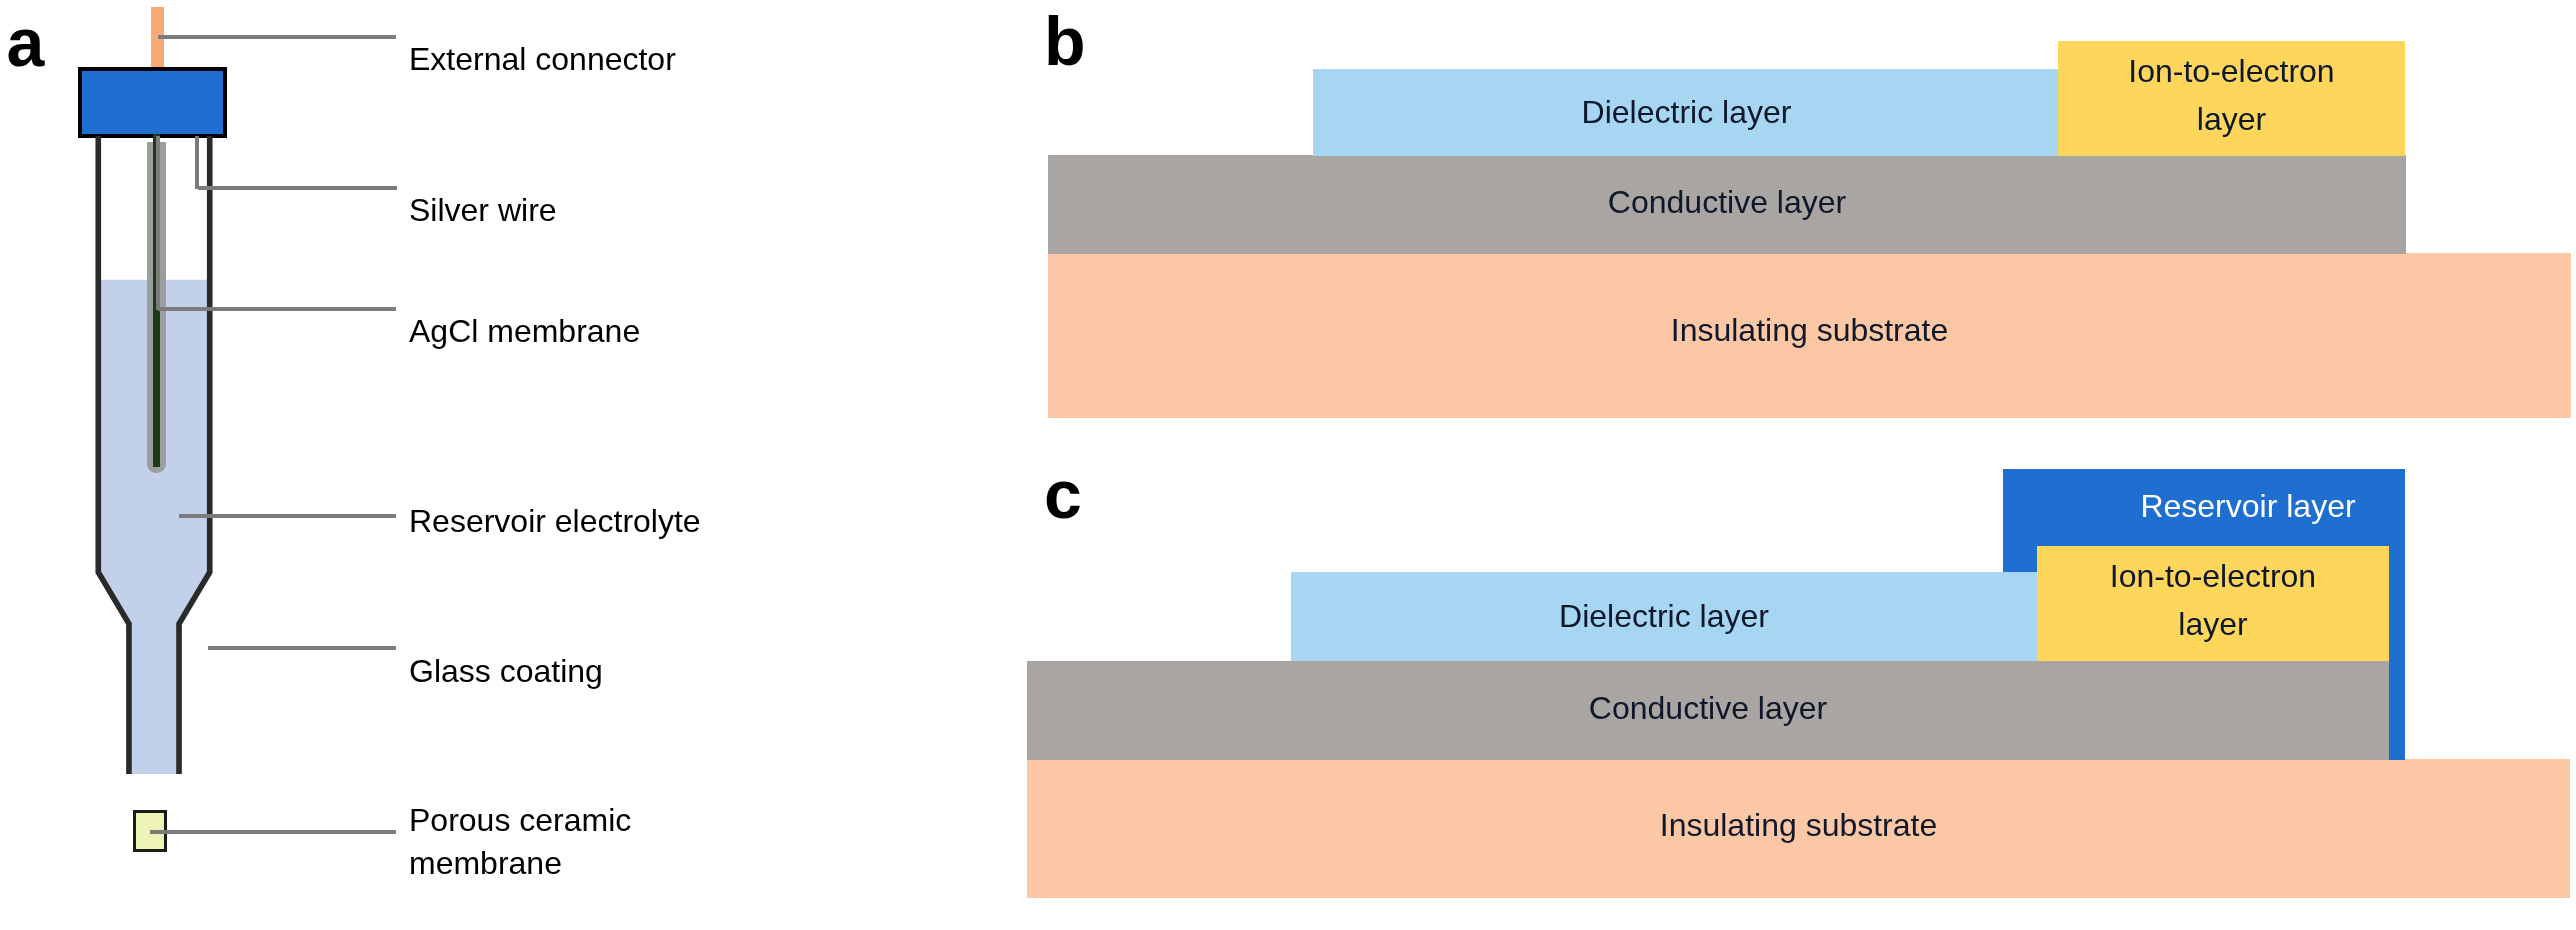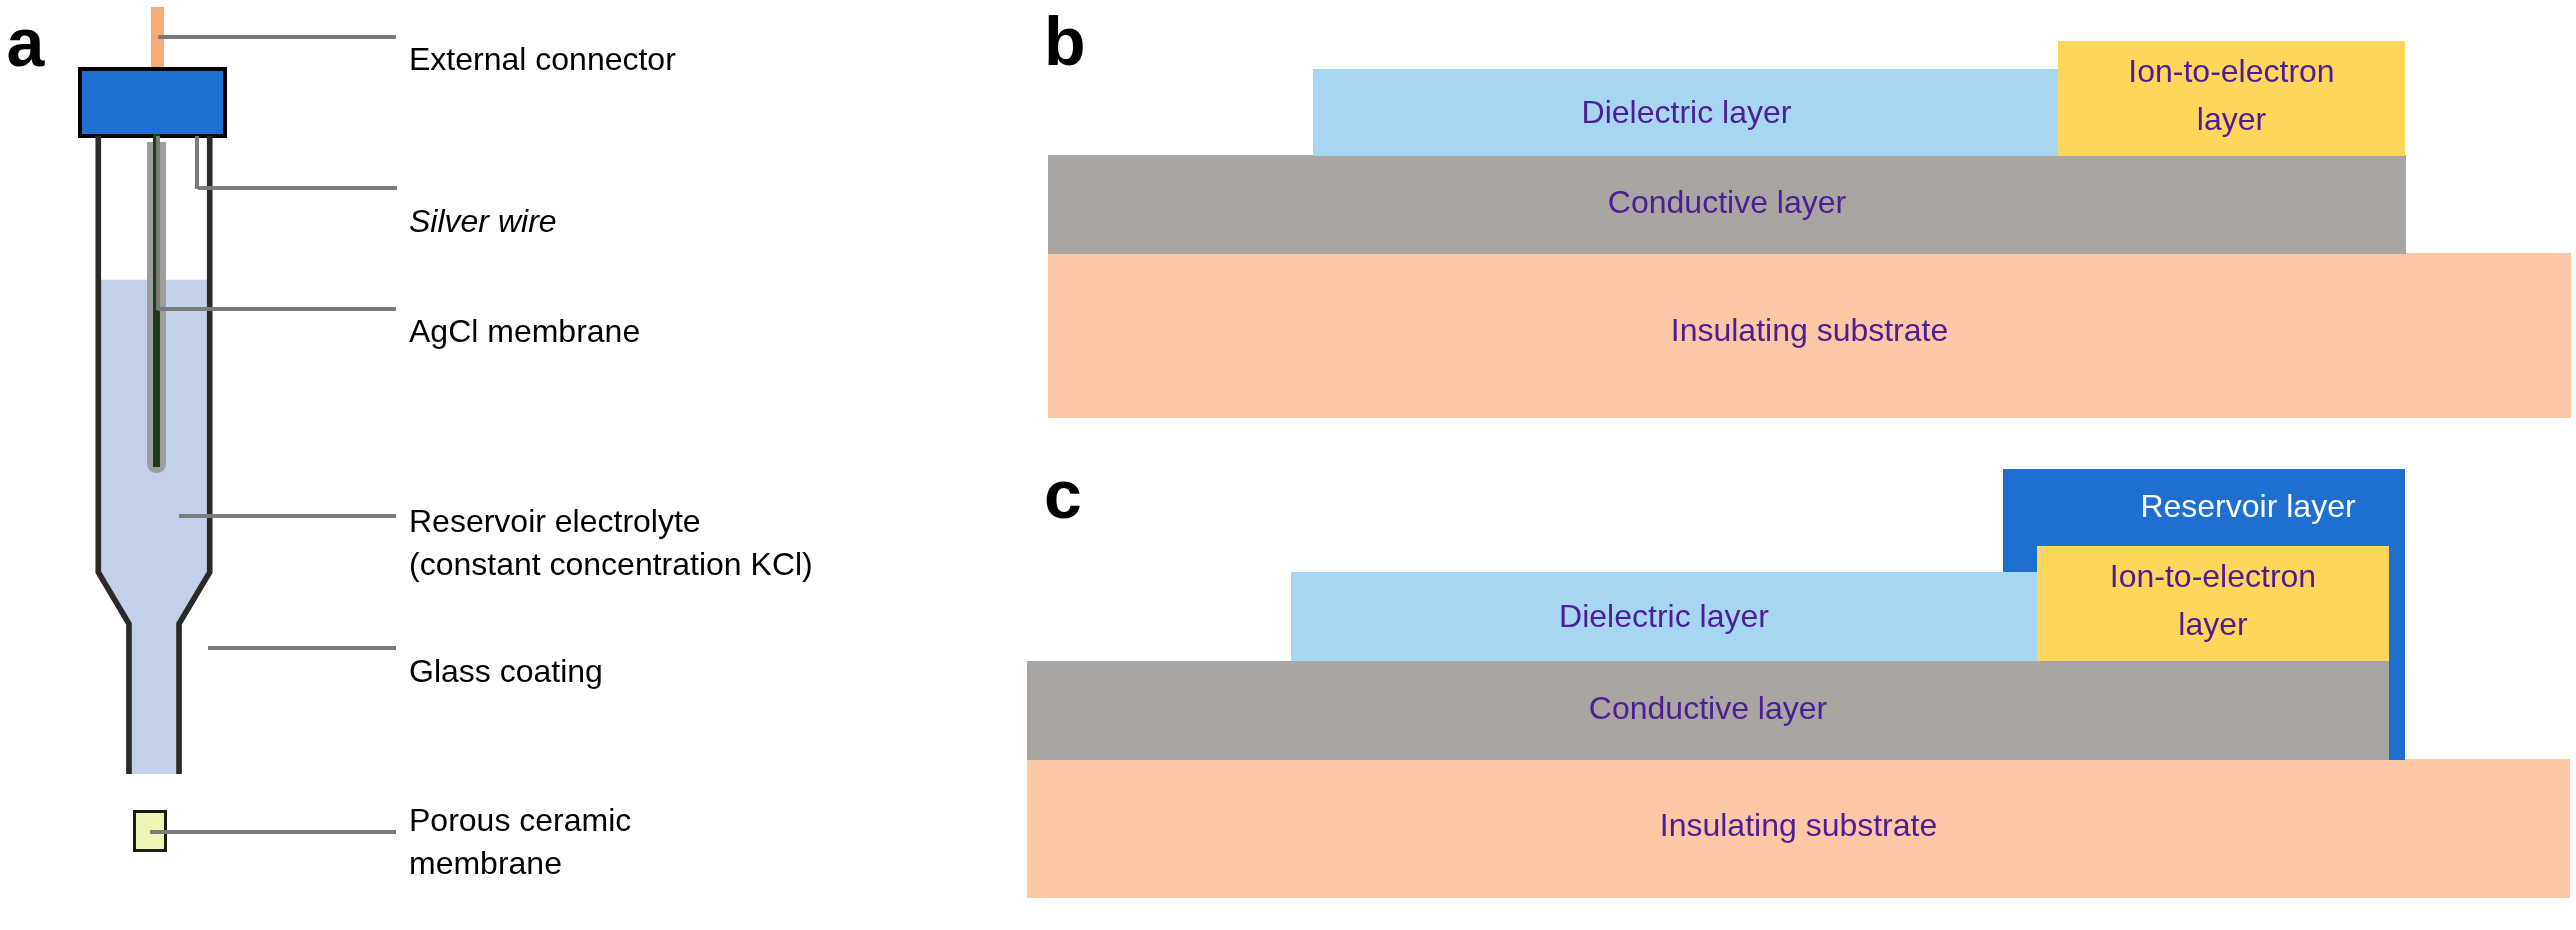--- a/index.html
+++ b/index.html
@@ -55,21 +55,21 @@
   .a-label{
     position:absolute;color:#000;font-size:32px;line-height:1.22;
     white-space:pre;
     margin-top:24px;
   }
 
   
   .layer{position:absolute;box-sizing:border-box;}
   .layer-text{
     position:absolute;width:100%;text-align:center;
-    font-size:32px;color:#4c1d95;line-height:1.2;
+    font-size:32px;color:#0f172a;line-height:1.2;
     left:0;
   }
   .layer-text.white{color:#ffffff;}
 </style>
 </head>
 <body>
 
 <div class="stage">
 
   <div class="a-wrap">
@@ -101,26 +101,25 @@
     <div class="leader v" style="left:156px;top:136px;height:174px;"></div>
 
     <div class="leader h" style="left:179px;top:514px;width:217px;"></div>
 
     <div class="leader h" style="left:208px;top:646px;width:188px;"></div>
 
     <div class="leader h" style="left:150px;top:830px;width:246px;"></div>
 
     <div class="a-label" style="left:409px;top:16px;">External connector</div>
 
-    <div class="a-label" style="left:409px;top:178px;font-style:italic;">Silver wire</div>
+    <div class="a-label" style="left:409px;top:167px;">Silver wire</div>
 
     <div class="a-label" style="left:409px;top:288px;">AgCl membrane</div>
 
     <div class="a-label" style="left:409px;top:478px;text-align:right;">Reservoir electrolyte</div>
-    <div class="a-label" style="left:409px;top:521px;">(constant concentration KCl)</div>
 
     <div class="a-label" style="left:409px;top:628px;">Glass coating</div>
 
     <div class="a-label" style="left:409px;top:777px;">Porous ceramic</div>
     <div class="a-label" style="left:409px;top:820px;text-align:center;">membrane</div>
   </div>
 
   <div class="panel-letter" id="letter-b">b</div>
 
   <div>

